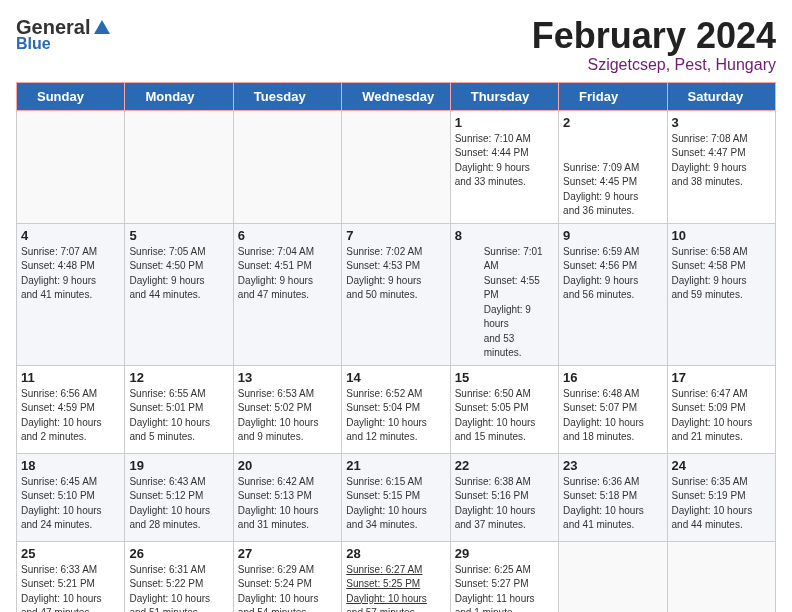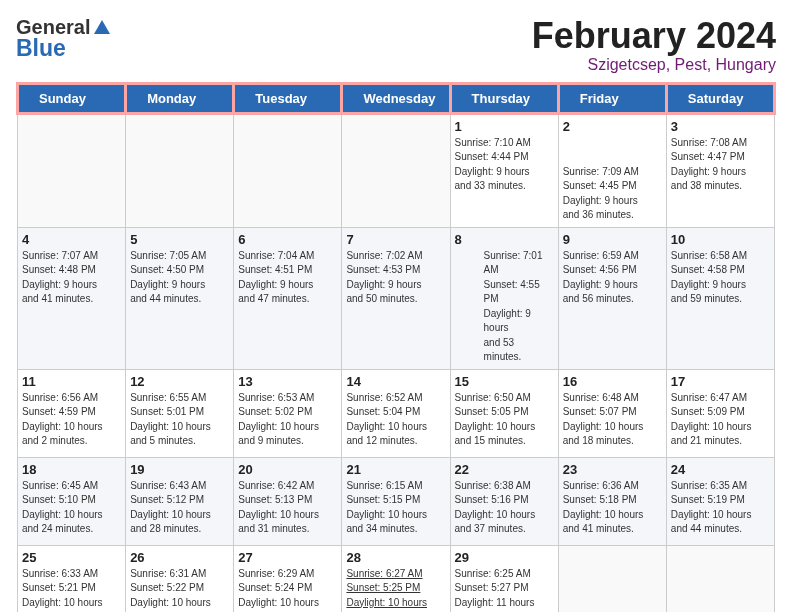--- a/index.html
+++ b/index.html
@@ -39,21 +39,21 @@
       border-collapse: collapse;
       table-layout: fixed;
     }
     thead th {
       background: #2a6ab5;
       color: #fff;
       font-size: 13px;
       font-weight: bold;
       padding: 6px 20px;
       text-align: left;
-      border: 3px solid #fca5a5;
+      border: 1px solid #fca5a5;
     }
     tbody td {
       border: 1px solid #ccc;
       vertical-align: top;
       padding: 4px 4px;
       font-size: 10.5px;
       color: #222;
       height: 88px;
       background: #fff;
     }
@@ -80,21 +80,21 @@
 <body>
 
 <div class="header-area">
   <div class="logo">
     <div style="display:flex;align-items:center;gap:2px;">
       <span style="font-size:20px;font-weight:bold;color:#333;">General</span>
       <svg width="20" height="20" viewBox="0 0 20 20">
         <polygon points="10,2 18,16 2,16" fill="#2a6ab5"></polygon>
       </svg>
     </div>
-    <span style="font-size:23px;font-weight:bold;color:#2a6ab5;margin-top:-4px;text-align:right;">Blue</span>
+    <span style="font-size:16px;font-weight:bold;color:#2a6ab5;margin-top:-4px;text-align:right;">Blue</span>
   </div>
   <div class="title-area">
     <div class="month-title">February 2024</div>
     <div class="location-title">Szigetcsep, Pest, Hungary</div>
   </div>
 </div>
 
 <table>
   <thead>
     <tr>

